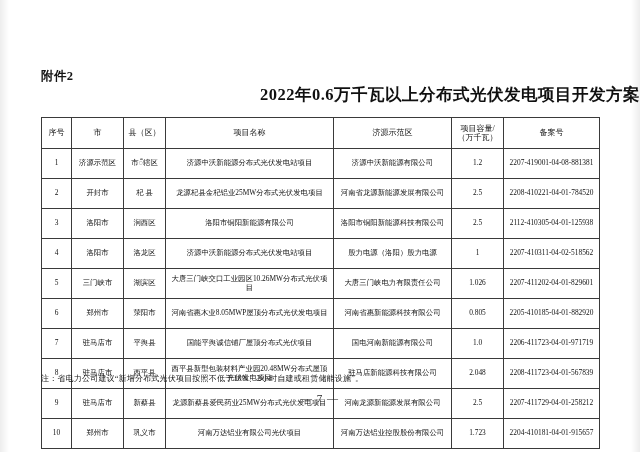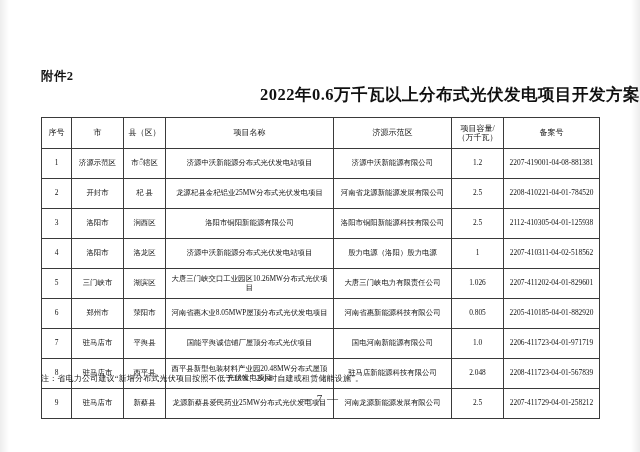--- a/index.html
+++ b/index.html
@@ -224,20 +224,29 @@
         </tr>
         <tr>
           <td>9</td>
           <td>驻马店市</td>
           <td>新蔡县</td>
           <td class="name">龙源新蔡县爱民药业25MW分布式光伏发电项目</td>
           <td class="owner">河南龙源新能源发展有限公司</td>
           <td>2.5</td>
           <td>2207-411729-04-01-258212</td>
         </tr>
+        <tr>
+          <td>10</td>
+          <td>郑州市</td>
+          <td>巩义市</td>
+          <td class="name">河南万达铝业有限公司光伏项目</td>
+          <td class="owner">河南万达铝业控股股份有限公司</td>
+          <td>1.723</td>
+          <td>2204-410181-04-01-915657</td>
+        </tr>
       </tbody>
     </table>
   </div>
 
   <div class="note">注：省电力公司建议“新增分布式光伏项目按照不低于10%、2小时自建或租赁储能设施”。</div>
 
   <div class="page-number">— 7 —</div>
 
 </div>
 

